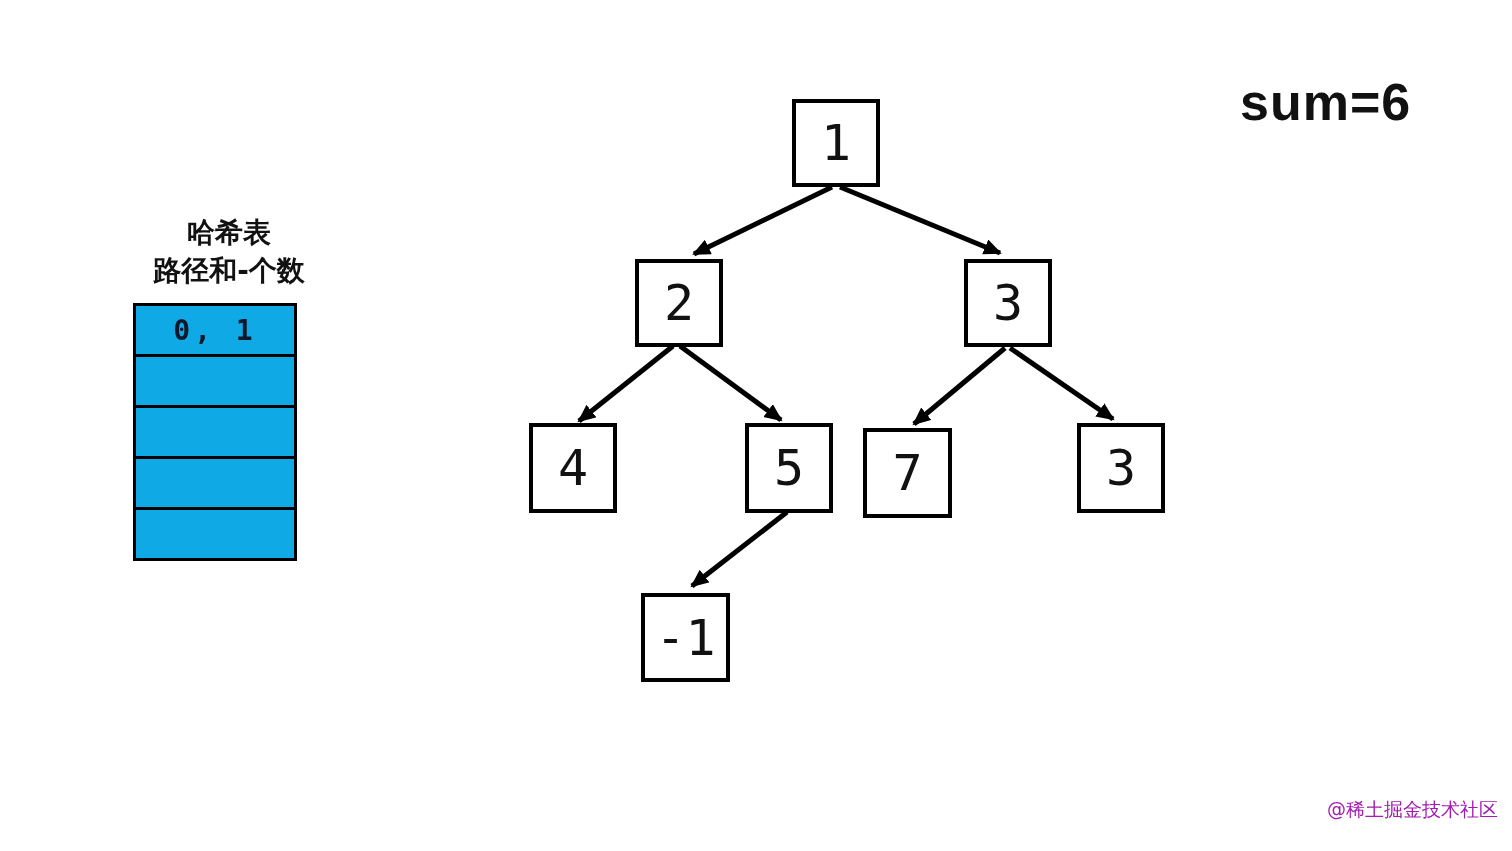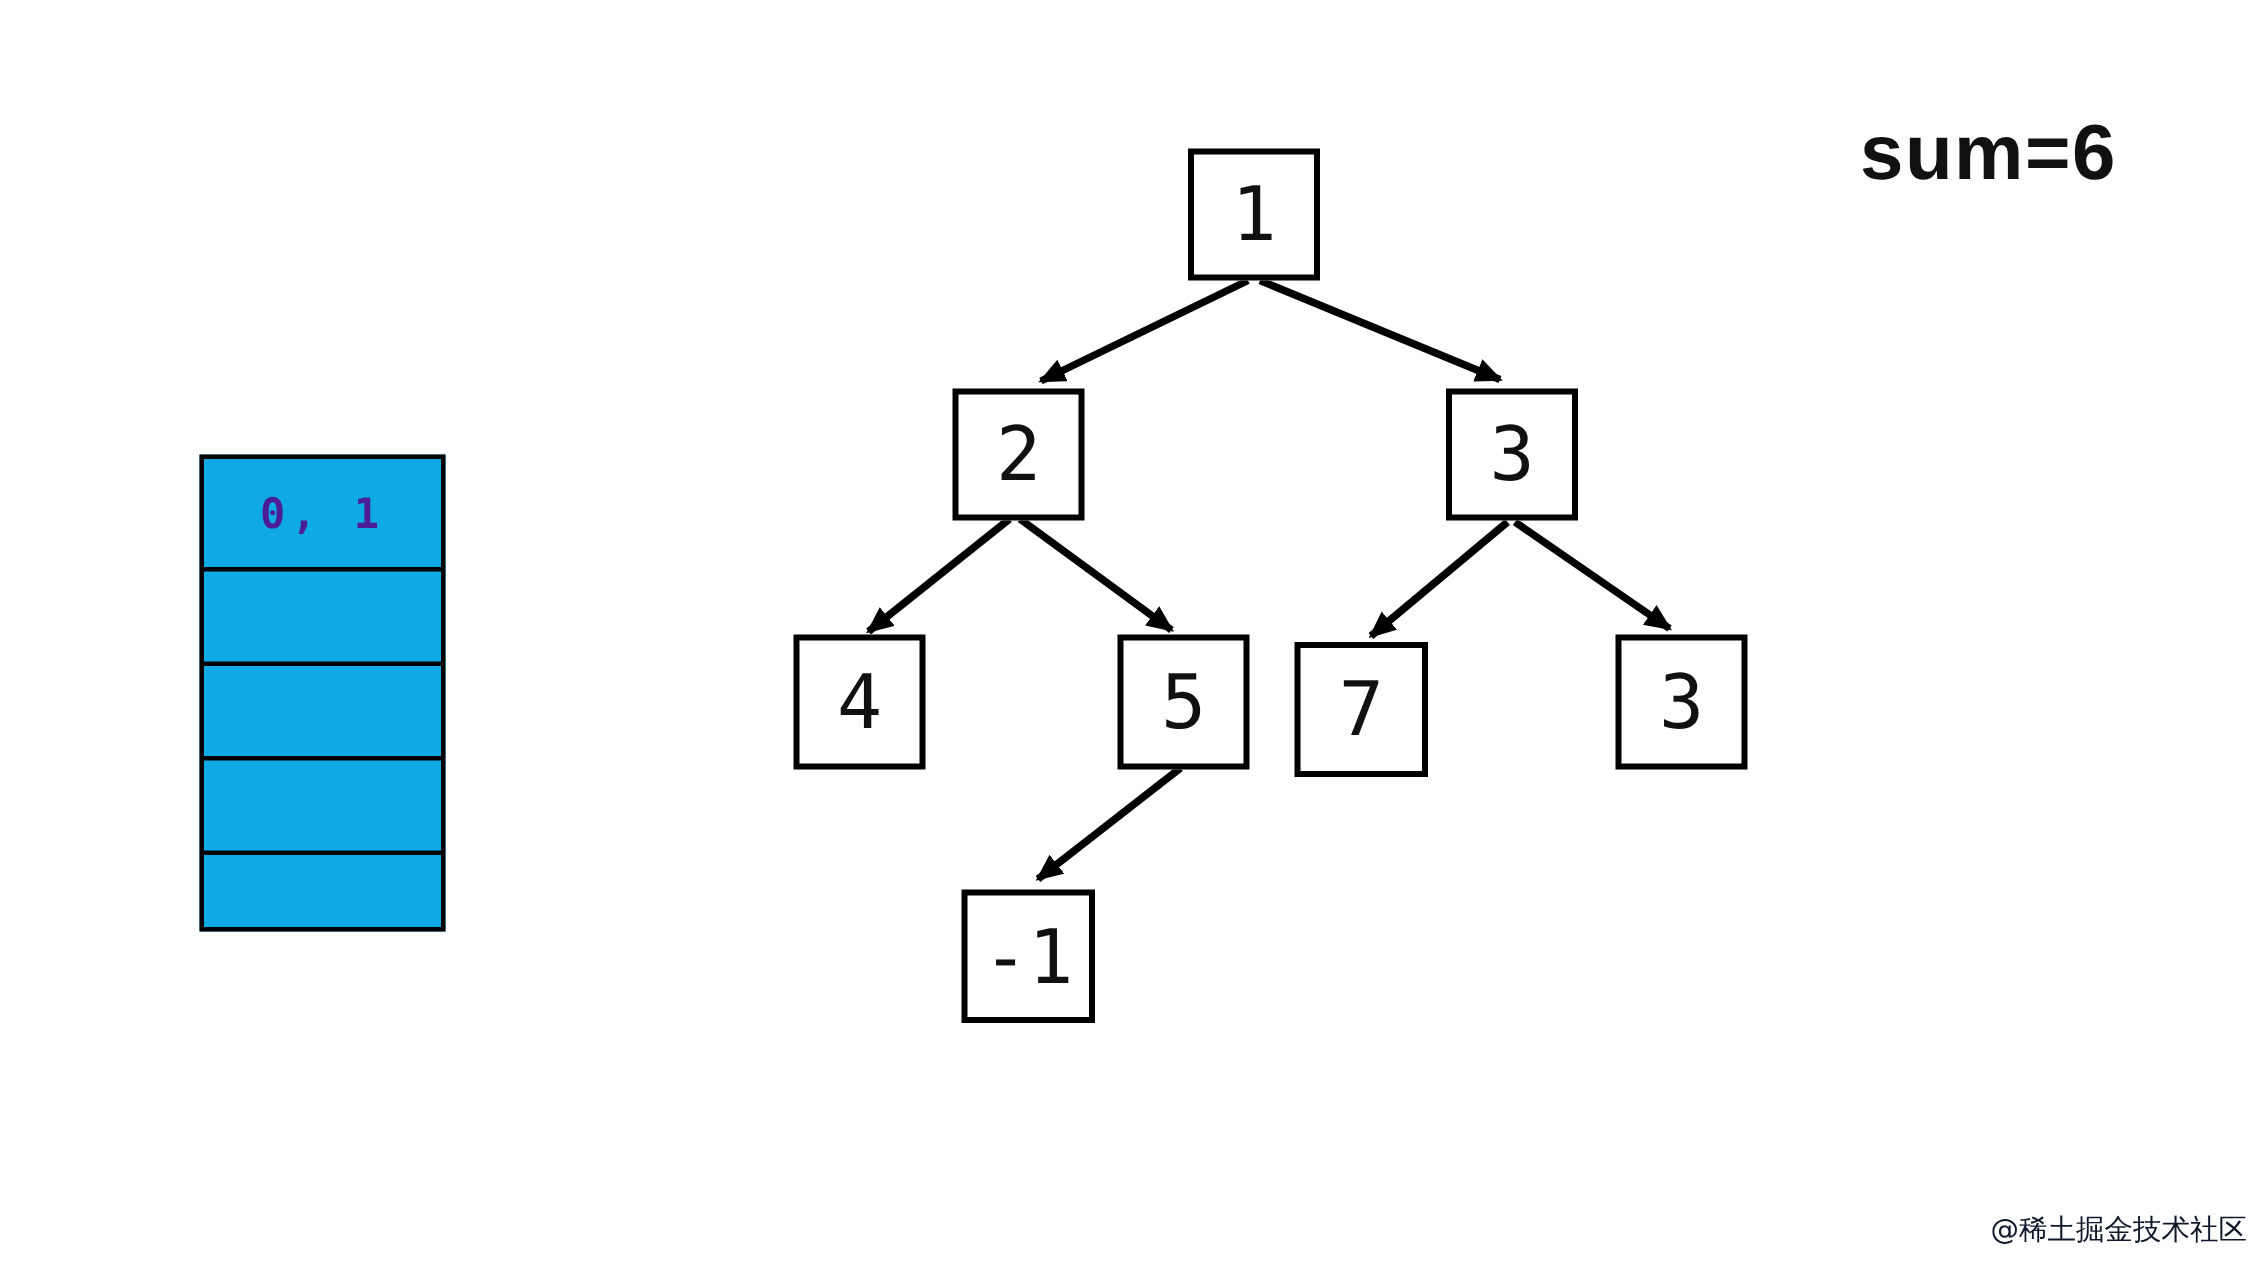--- a/index.html
+++ b/index.html
@@ -48,26 +48,25 @@
     width: 158px;
     border: 3px solid #000000;
     background: #0fa9e5;
   }
   .hash-row {
     height: 48px;
     display: flex;
     align-items: center;
     justify-content: center;
     background: #0fa9e5;
-    color: #4c1d95;
+    color: #0f172a;
     font-family: "DejaVu Sans Mono", "Liberation Mono", monospace;
     font-weight: bold;
     font-size: 28px;
     letter-spacing: 4px;
-    margin-top: 12px;
   }
   .hash-row + .hash-row {
     border-top: 3px solid #000000;
   }
 
   
   .edges-layer {
     position: absolute;
     left: 0;
     top: 0;
@@ -95,33 +94,37 @@
   .node-4   { left: 529px;  top: 423px; width: 88px; height: 90px; }
   .node-5   { left: 745px;  top: 423px; width: 88px; height: 90px; }
   .node-7   { left: 863px;  top: 428px; width: 89px; height: 90px; }
   .node-3r  { left: 1077px; top: 423px; width: 88px; height: 90px; }
   .node-m1  { left: 641px;  top: 593px; width: 89px; height: 89px; }
 
   
   .watermark {
     position: absolute;
     right: 14px;
-    bottom: 18px;
+    bottom: 28px;
     font-size: 19px;
-    color: #0f172a;
+    color: #a21caf;
     font-family: "DejaVu Sans", "Liberation Sans", sans-serif;
   }
 </style>
 </head>
 <body>
 
 <div id="canvas">
 
   <div class="sum-label">sum=6</div>
 
+  <div class="hash-title">
+    <div>哈希表</div>
+    <div>路径和-个数</div>
+  </div>
 
   <div class="hash-table">
     <div class="hash-row">0, 1</div>
     <div class="hash-row"></div>
     <div class="hash-row"></div>
     <div class="hash-row"></div>
     <div class="hash-row"></div>
   </div>
 
   <svg class="edges-layer" width="1512" height="851" viewBox="0 0 1512 851">

